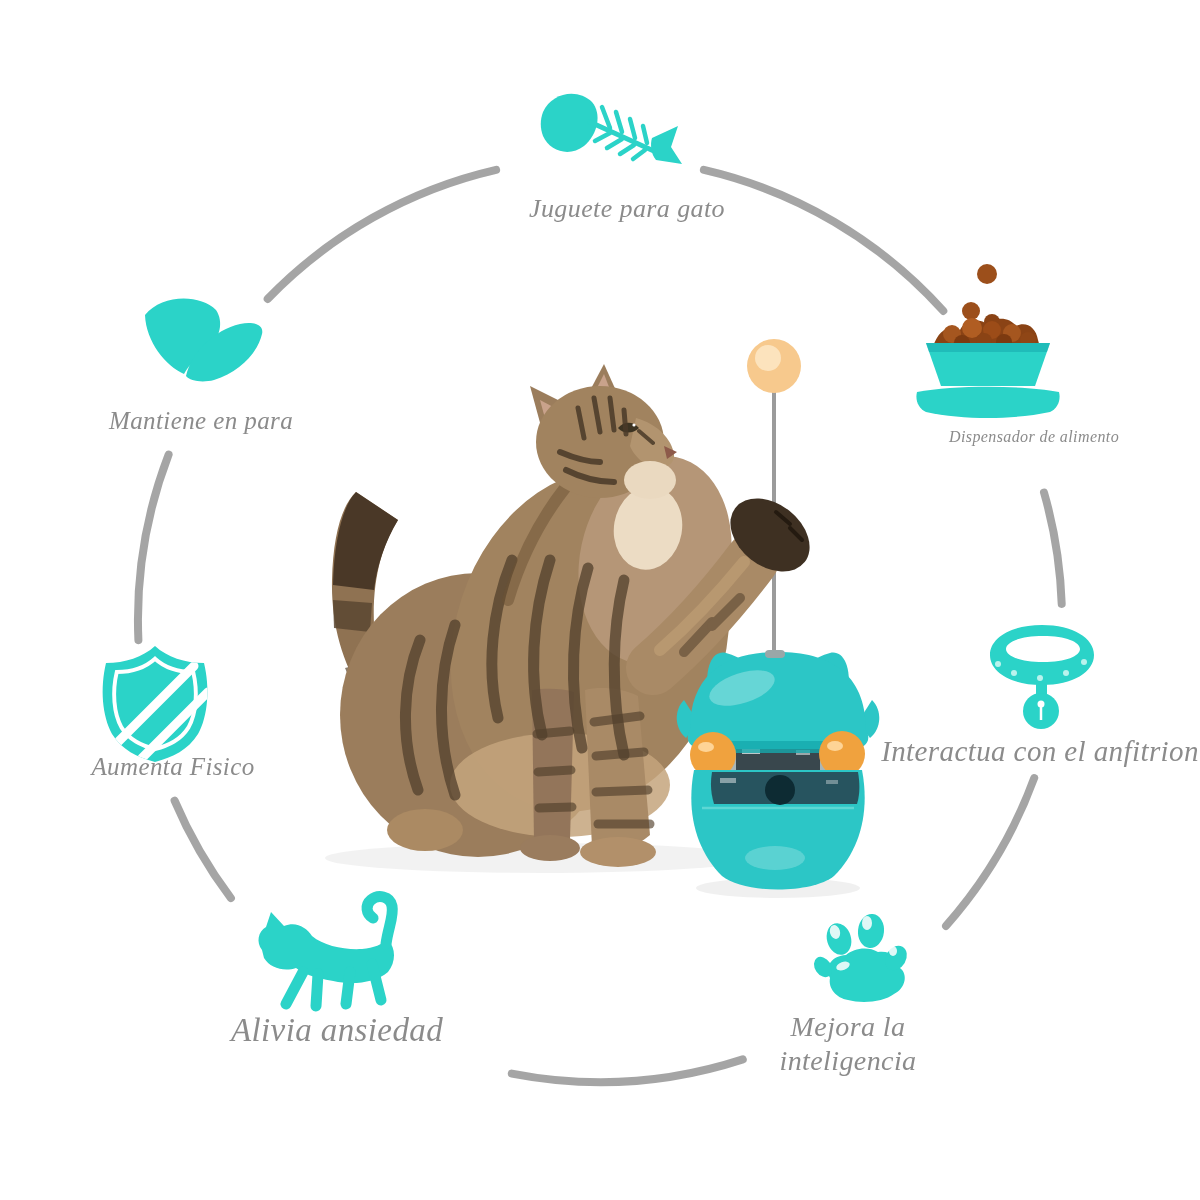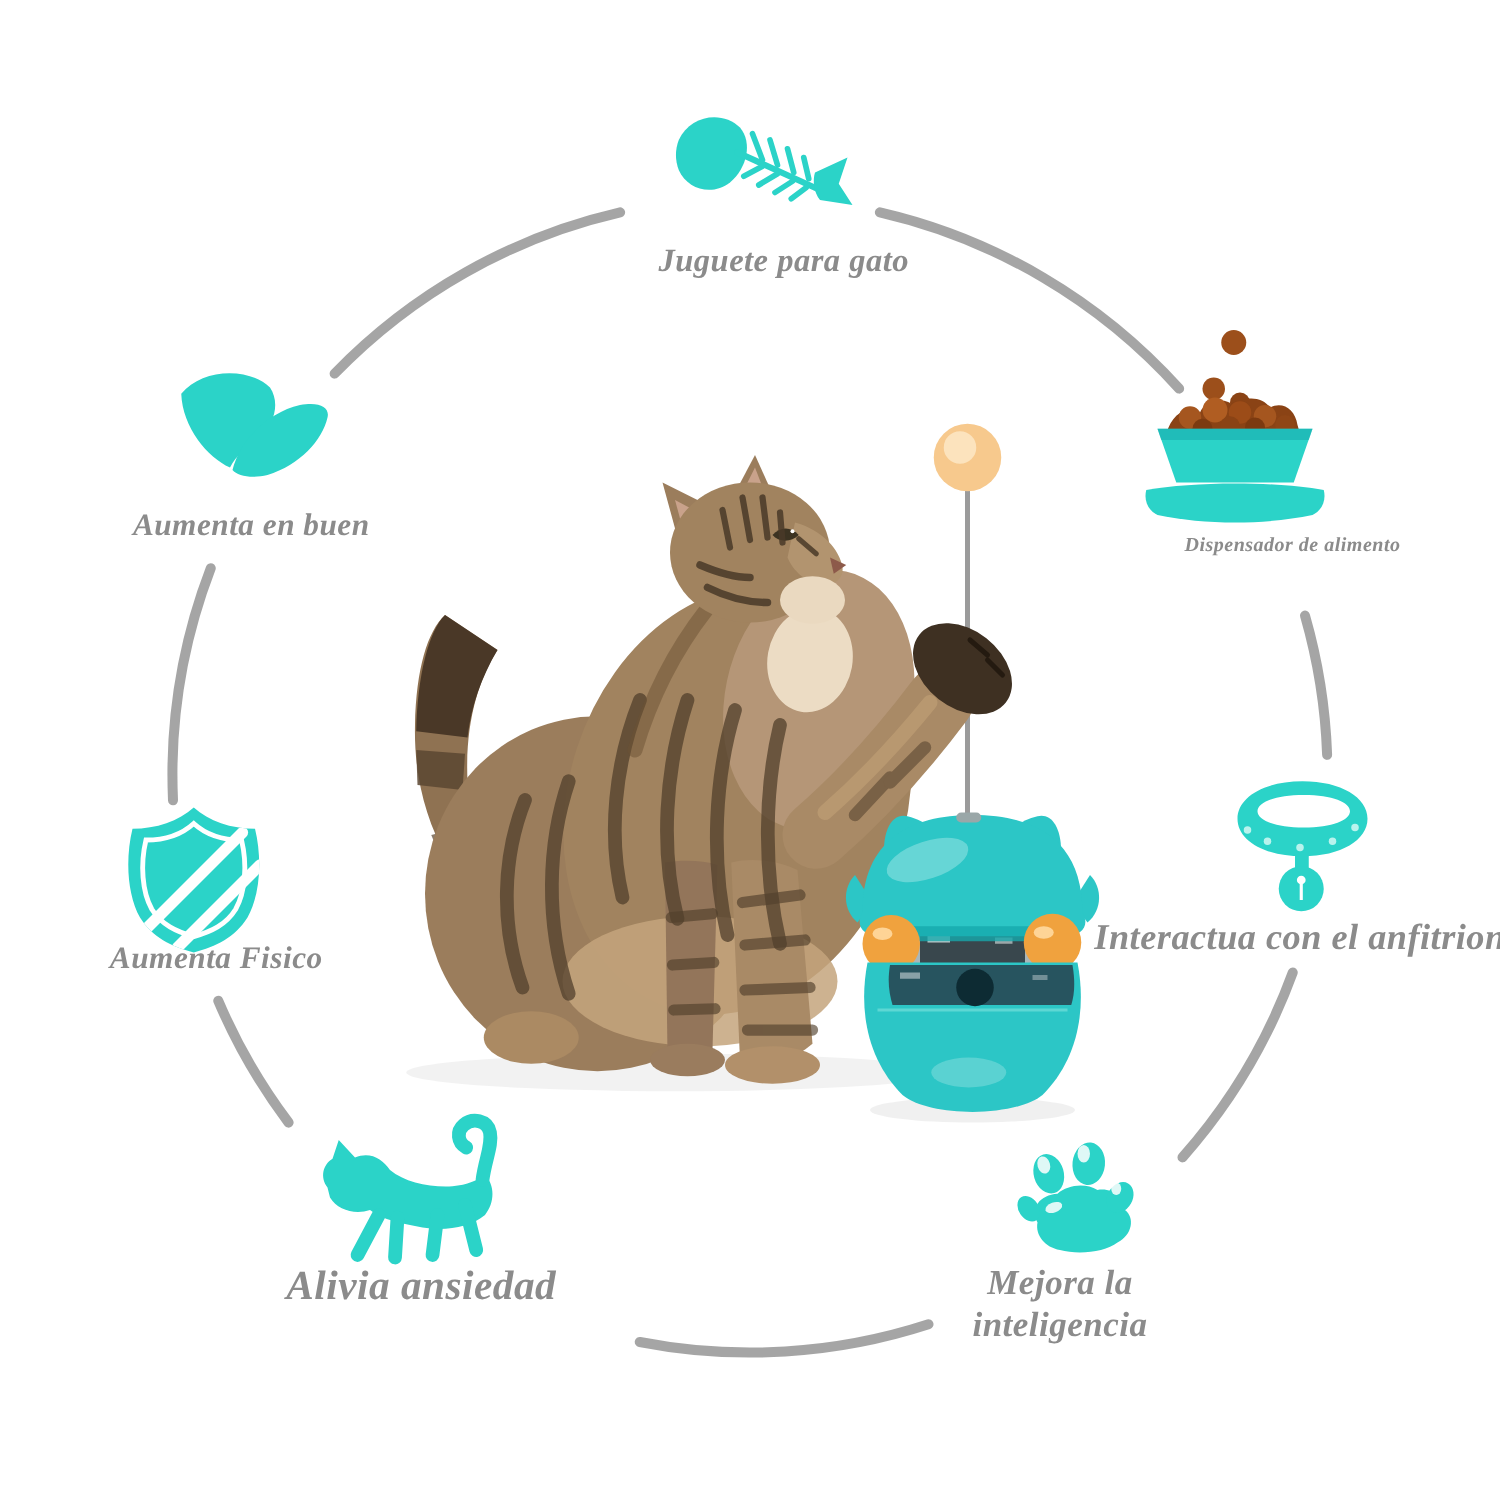--- a/index.html
+++ b/index.html
@@ -18,21 +18,21 @@
     stroke-linecap:round;
     opacity:.92;
   }
   .ic{fill:var(--accent);}
   .ic-stroke{stroke:var(--accent);fill:none;stroke-linecap:round;}
   .label{
     position:absolute;
     transform:translate(-50%,-50%);
     color:var(--label-text);
     font-style:italic;
-    font-weight:700;
+    font-weight:400;
     text-align:center;
     white-space:nowrap;
     letter-spacing:.4px;
   }
   .label span{display:block;line-height:1.22;}
 </style>
 </head>
 <body>
 
 <div class="stage" style="background: rgb(255, 255, 255);">
@@ -252,21 +252,21 @@
       <ellipse cx="867" cy="923" rx="5" ry="7"></ellipse>
       <ellipse cx="893" cy="951" rx="4" ry="5"></ellipse>
       <ellipse cx="843" cy="966" rx="7" ry="4" transform="rotate(-20 843 966)"></ellipse>
     </g>
   </g>
 </svg>
 
   <div class="label" style="left:627px;top:209px;font-size:26px">Juguete para gato</div>
 
   <div class="label" style="left:201px;top:421px;font-size:25px">
-    <span>Aumenta en buen</span>
+    <span>Mantiene en para</span>
   </div>
 
   <div class="label" style="left:1034px;top:437px;font-size:16px">Dispensador de alimento</div>
 
   <div class="label" style="left:1040px;top:751px;font-size:29px">Interactua con el anfitrion</div>
 
   <div class="label" style="left:173px;top:767px;font-size:25px">Aumenta Fisico</div>
 
   <div class="label" style="left:848px;top:1044px;font-size:28px">
     <span>Mejora la</span>

